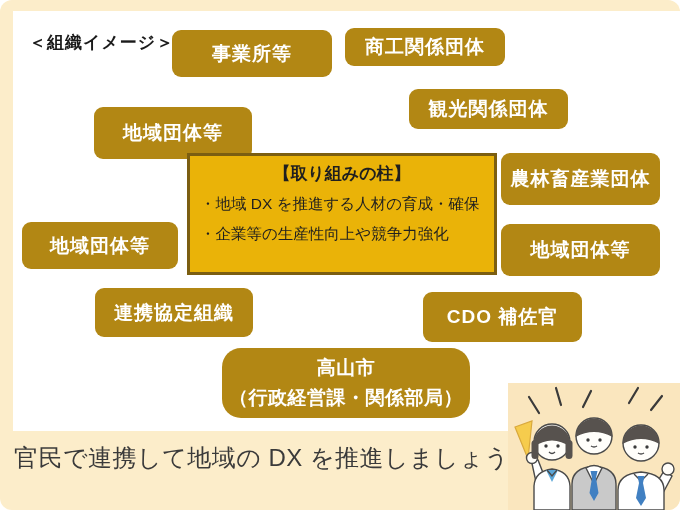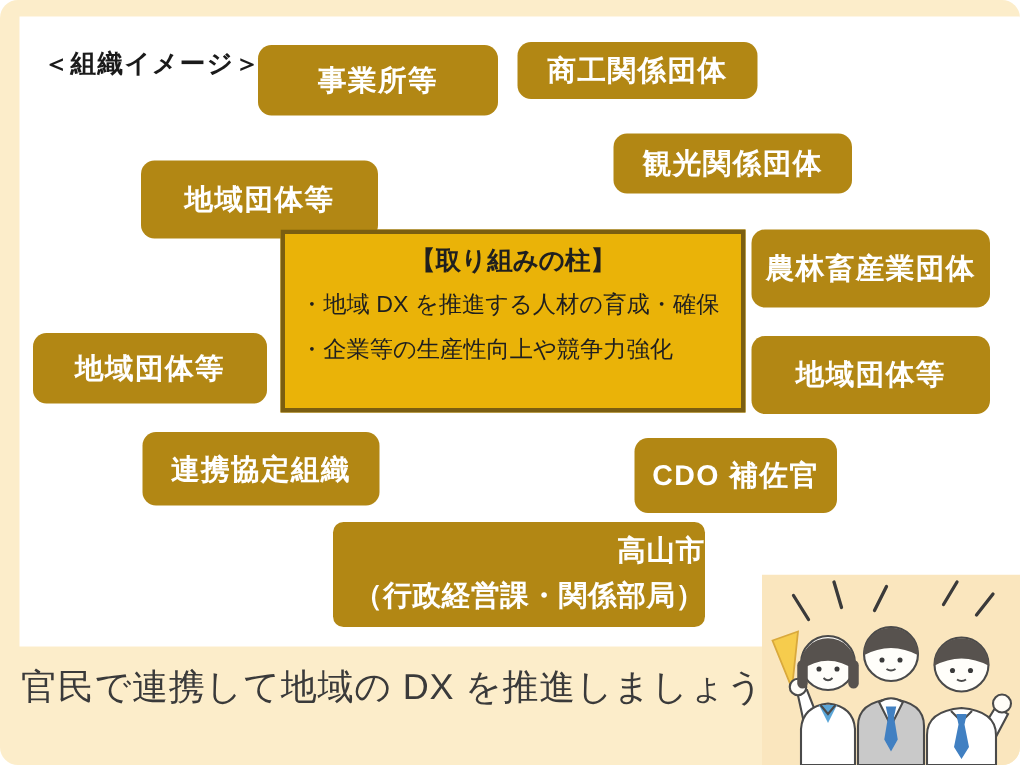--- a/index.html
+++ b/index.html
@@ -30,22 +30,22 @@
   }
   .pillars-title{
     text-align:center;font-weight:bold;font-size:17px;color:#1f1f1f;
     margin-bottom:4px;
   }
   .pillar-item{
     font-size:15.5px;color:#1f1f1f;line-height:1.95;white-space:nowrap;
   }
   .takayama{
     position:absolute;left:222px;top:348px;width:248px;height:70px;
-    background:#B28714;border-radius:7px;display:flex;flex-direction:column;
-    align-items:flex-end;justify-content:center;color:#fff;font-weight:bold;
+    background:#B28714;border-radius:19px;display:flex;flex-direction:column;
+    align-items:center;justify-content:center;color:#fff;font-weight:bold;
     font-size:19px;line-height:1.6;letter-spacing:0.5px;
   }
   .bottom-message{
     position:absolute;left:14px;top:442px;font-size:24px;font-weight:500;
     color:#3a3a3a;white-space:nowrap;letter-spacing:0.5px;
   }
   .illustration{
     position:absolute;left:508px;top:383px;width:172px;height:127px;
   }
 </style>
@@ -57,21 +57,21 @@
     <div class="heading">＜組織イメージ＞</div>
 
     <div class="gbox" style="left:159px;top:19px;width:160px;height:47px">事業所等</div>
     <div class="gbox" style="left:332px;top:17px;width:160px;height:38px">商工関係団体</div>
     <div class="gbox" style="left:81px;top:96px;width:158px;height:52px">地域団体等</div>
     <div class="gbox" style="left:396px;top:78px;width:159px;height:40px">観光関係団体</div>
     <div class="gbox" style="left:488px;top:142px;width:159px;height:52px">農林畜産業団体</div>
     <div class="gbox" style="left:9px;top:211px;width:156px;height:47px">地域団体等</div>
     <div class="gbox" style="left:488px;top:213px;width:159px;height:52px">地域団体等</div>
     <div class="gbox" style="left:82px;top:277px;width:158px;height:49px">連携協定組織</div>
-    <div class="gbox" style="left:410px;top:281px;width:135px;height:50px">CDO 補佐官</div>
+    <div class="gbox" style="left:410px;top:281px;width:159px;height:50px">CDO 補佐官</div>
 
     <div class="pillars" style="left:174px;top:142px;">
       <div class="pillars-title">【取り組みの柱】</div>
       <div class="pillar-item">・地域 DX を推進する人材の育成・確保</div>
       <div class="pillar-item">・企業等の生産性向上や競争力強化</div>
     </div>
 
     <div class="takayama" style="left:209px;top:337px;">
       <div>高山市</div>
       <div>（行政経営課・関係部局）</div>

